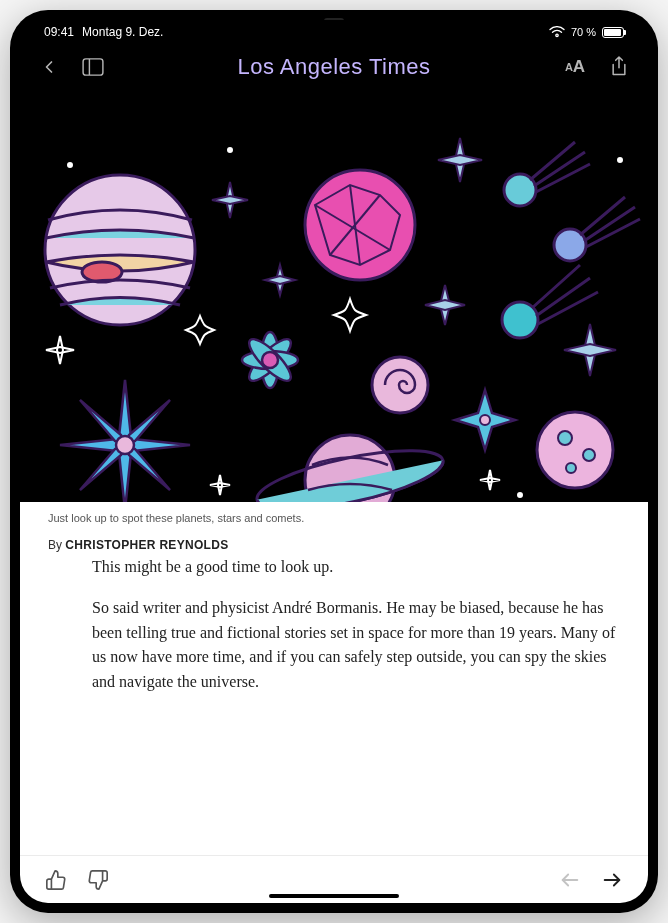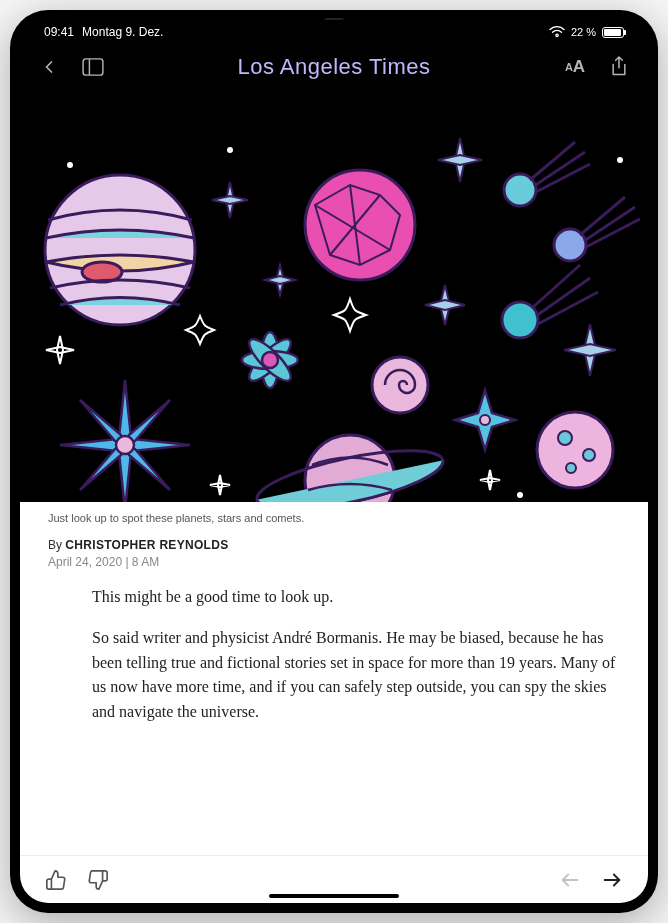--- a/index.html
+++ b/index.html
@@ -170,21 +170,21 @@
 
     <div class="statusbar">
       <div class="left">
         <span>09:41</span>
         <span>Montag 9. Dez.</span>
       </div>
       <div class="right">
         <svg width="16" height="12" viewBox="0 0 16 12">
             <path d="M8 10.5a1.2 1.2 0 100-2.4 1.2 1.2 0 000 2.4zM3.5 6.2a6.5 6.5 0 019 0M1 3.5a10 10 0 0114 0" stroke="#fff" stroke-width="1.3" fill="none" stroke-linecap="round"></path>
           </svg>
-        <span style="font-size:11px;">22 %</span>
+        <span style="font-size:11px;">70 %</span>
         <span class="battery-icon">
             <span class="battery-fill"></span>
           </span>
       </div>
     </div>
 
     <div class="toolbar">
       <div class="iconbtn">
         <svg width="20" height="20" viewBox="0 0 24 24" stroke-width="2" stroke-linecap="round" stroke-linejoin="round">
             <polyline points="15 18 9 12 15 6"></polyline>
@@ -322,21 +322,20 @@
           <circle cx="500" cy="405" r="2" fill="#fff"></circle>
         </g>
       </svg>
     </div>
 
     <div class="article">
       <div class="subhead">Just look up to spot these planets, stars and comets.</div>
       <div class="byline">
         <span class="by">By </span><span class="author">CHRISTOPHER REYNOLDS</span>
       </div>
-      <div class="dateline">April 24, 2020 | 8 AM</div>
       <div class="body">
         <p>This might be a good time to look up.</p>
         <p>So said writer and physicist André Bormanis. He may be biased, because he has been telling true and fictional stories set in space for more than 19 years. Many of us now have more time, and if you can safely step outside, you can spy the skies and navigate the universe.</p>
       </div>
     </div>
 
     <div class="bottombar">
       <div class="btn">
         <svg width="22" height="22" viewBox="0 0 24 24" fill="none" stroke="#555" stroke-width="1.8" stroke-linecap="round" stroke-linejoin="round">
             <path d="M7 22V11M2 13v7a2 2 0 002 2h3V11H4a2 2 0 00-2 2zM7 11l4-9a3 3 0 013 3v4h5.5a2 2 0 012 2.3l-1.4 9a2 2 0 01-2 1.7H7"></path>

